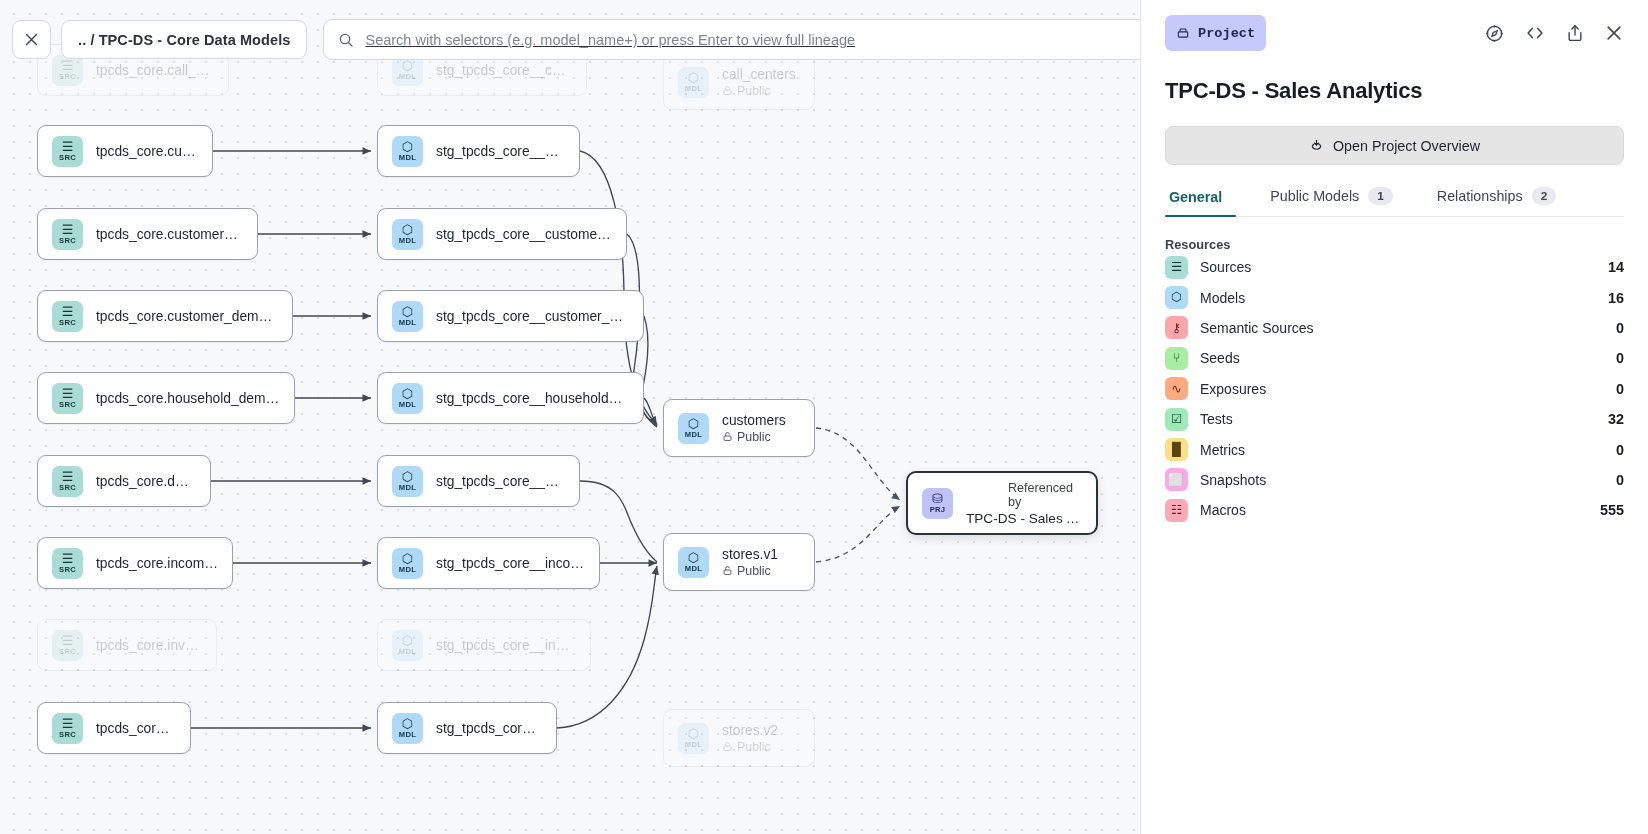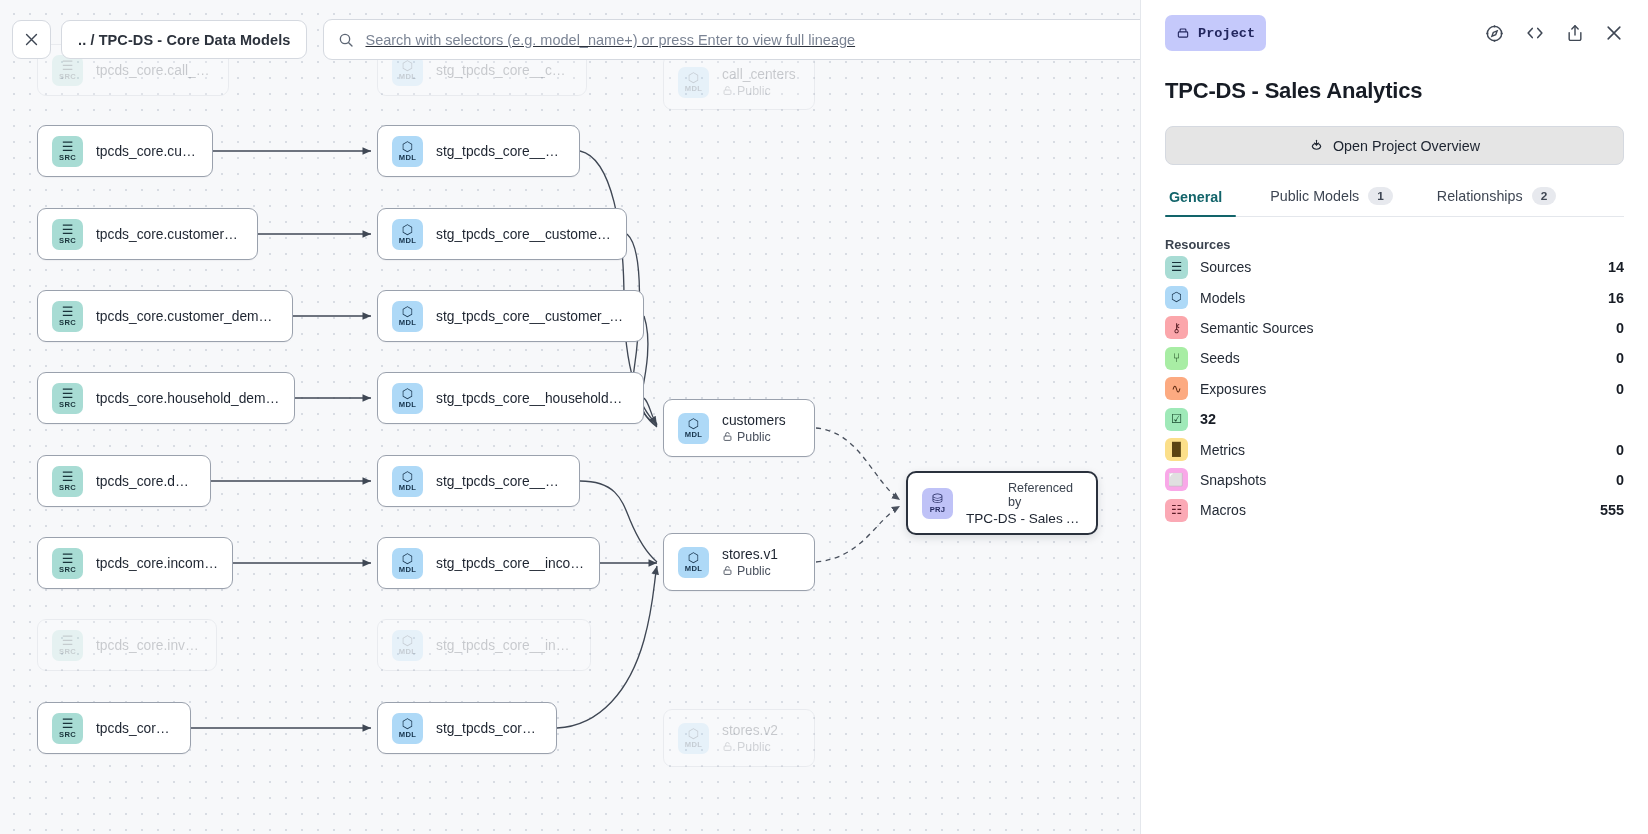--- a/index.html
+++ b/index.html
@@ -573,20 +573,21 @@
           <span class="res-name">Seeds</span>
           <span class="res-count">0</span>
         </div>
         <div class="res-row">
           <span class="res-icon" style="background:#fcaa81;color:#5e2a12">∿</span>
           <span class="res-name">Exposures</span>
           <span class="res-count">0</span>
         </div>
         <div class="res-row">
           <span class="res-icon" style="background:#9fe9b8;color:#184a2c">☑</span>
+          <span class="res-name">Tests</span>
           <span class="res-count">32</span>
         </div>
         <div class="res-row">
           <span class="res-icon" style="background:#fbdf8a;color:#5a4412">█</span>
           <span class="res-name">Metrics</span>
           <span class="res-count">0</span>
         </div>
         <div class="res-row">
           <span class="res-icon" style="background:#f9a8e8;color:#5c1a4c">⬜</span>
           <span class="res-name">Snapshots</span>

